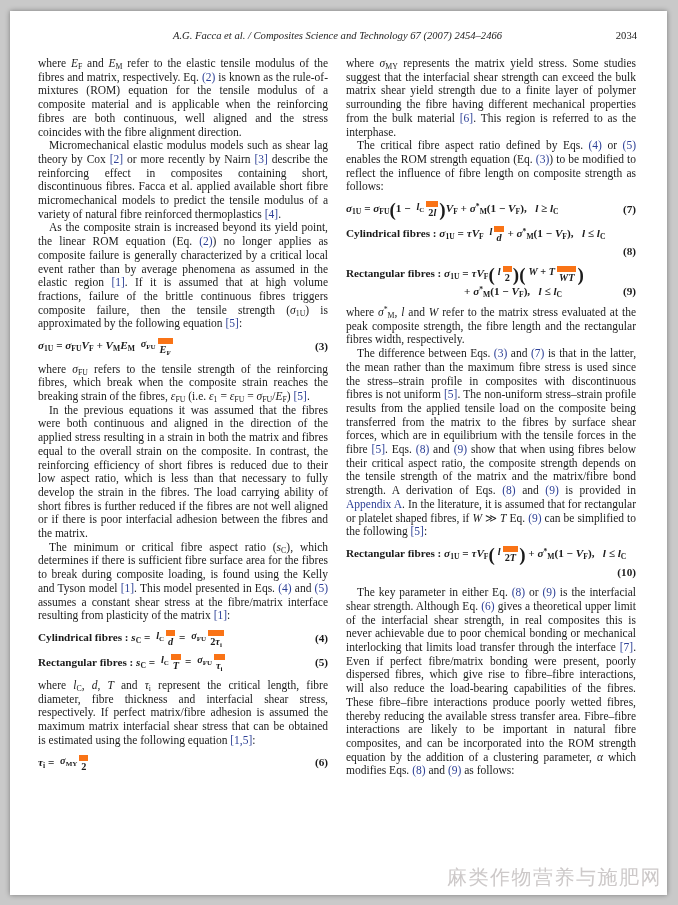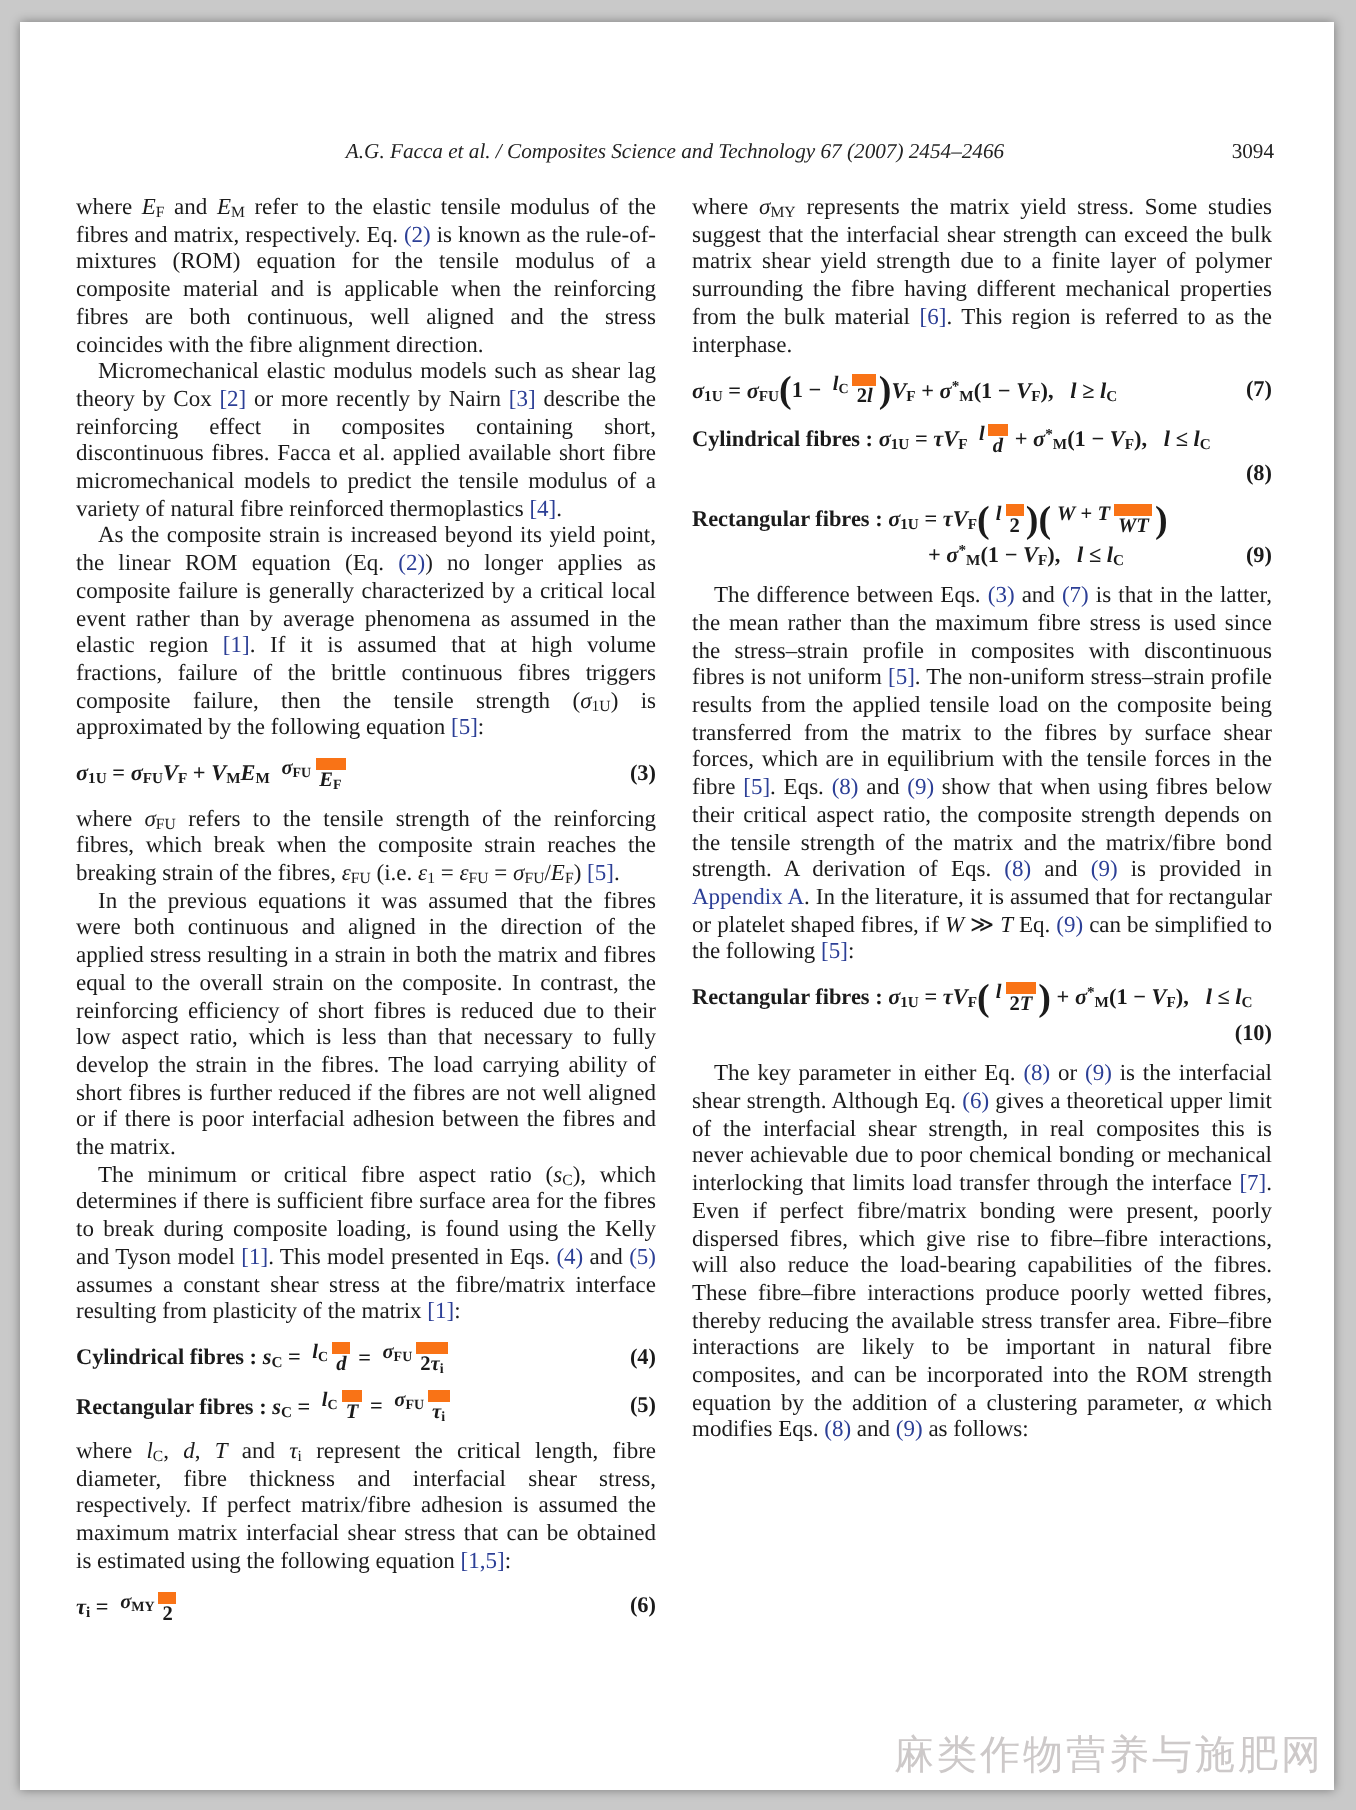--- a/index.html
+++ b/index.html
@@ -1,20 +1,20 @@
 <!DOCTYPE html>
 <html lang="en"><head>
 <meta charset="utf-8">
 <style>
   html,body{margin:0;padding:0;}
   body{background:#c2c2c2;font-family:"Liberation Serif","DejaVu Serif",serif;}
   .canvas{position:relative;width:678px;height:905px;background:#c9c9c9;overflow:hidden;}
   .page{position:absolute;left:10px;top:11px;width:657px;height:884px;background:#ffffff;
         box-shadow:0 0 5px rgba(0,0,0,0.4);}
-  .inner{padding:60px 30px 0 28px;}
+  .inner{padding:19px 30px 0 28px;}
   .running-header{position:relative;text-align:center;font-style:italic;font-size:10.6px;
         color:#222;margin-bottom:14px;height:13px;}
   .running-header .pageno{position:absolute;right:0;top:0;font-style:normal;}
   .cols{display:flex;gap:18px;}
   .col{width:290px;font-size:11.5px;line-height:13.7px;text-align:justify;color:#1b1b1b;}
   p.para{margin:0;}
   p.ind{text-indent:11px;}
   sub,sup{font-style:normal;line-height:0;}
   sub{font-size:0.68em;vertical-align:-0.22em;}
   sup{font-size:0.68em;vertical-align:0.45em;}
@@ -33,21 +33,21 @@
   .wm2{font-size:14.5px;font-family:"Liberation Sans","DejaVu Sans",sans-serif;letter-spacing:0.5px;}
 </style>
 </head>
 <body>
 
 <div class="canvas">
   <div class="page">
     <div class="inner">
       <div class="running-header">
         <span>A.G. Facca et al. / Composites Science and Technology 67 (2007) 2454–2466</span>
-        <span class="pageno">3094</span>
+        <span class="pageno">2034</span>
       </div>
       <div class="cols">
         <div class="col">
             <p class="para">where <em>E</em><sub>F</sub> and <em>E</em><sub>M</sub> refer to the elastic tensile modulus of the fibres and matrix, respectively. Eq. <span class="xref">(2)</span> is known as the rule-of-mixtures (ROM) equation for the tensile modulus of a composite material and is applicable when the reinforcing fibres are both continuous, well aligned and the stress coincides with the fibre alignment direction.</p>
             <p class="para ind">Micromechanical elastic modulus models such as shear lag theory by Cox <span class="xref">[2]</span> or more recently by Nairn <span class="xref">[3]</span> describe the reinforcing effect in composites containing short, discontinuous fibres. Facca et al. applied available short fibre micromechanical models to predict the tensile modulus of a variety of natural fibre reinforced thermoplastics <span class="xref">[4]</span>.</p>
             <p class="para ind">As the composite strain is increased beyond its yield point, the linear ROM equation (Eq. <span class="xref">(2)</span>) no longer applies as composite failure is generally characterized by a critical local event rather than by average phenomena as assumed in the elastic region <span class="xref">[1]</span>. If it is assumed that at high volume fractions, failure of the brittle continuous fibres triggers composite failure, then the tensile strength (<em>σ</em><sub>1U</sub>) is approximated by the following equation <span class="xref">[5]</span>:</p>
             <div class="eq">
               <div class="eq-line">
                 <span class="eq-body"><span><em>σ</em><sub>1U</sub> = <em>σ</em><sub>FU</sub><em>V</em><sub>F</sub> + <em>V</em><sub>M</sub><em>E</em><sub>M</sub> </span><span class="frac">
                     <span class="fn"><em>σ</em><sub>FU</sub></span>
@@ -89,20 +89,21 @@
                 <span class="eq-body"><span><em>τ</em><sub>i</sub> = </span><span class="frac">
                     <span class="fn"><em>σ</em><sub>MY</sub></span>
                     <span class="fd">2</span>
                   </span></span>
                 <span class="eq-num">(6)</span>
               </div>
             </div>
           </div>
         <div class="col">
             <p class="para">where <em>σ</em><sub>MY</sub> represents the matrix yield stress. Some studies suggest that the interfacial shear strength can exceed the bulk matrix shear yield strength due to a finite layer of polymer surrounding the fibre having different mechanical properties from the bulk material <span class="xref">[6]</span>. This region is referred to as the interphase.</p>
+            <p class="para ind">The critical fibre aspect ratio defined by Eqs. <span class="xref">(4)</span> or <span class="xref">(5)</span> enables the ROM strength equation (Eq. <span class="xref">(3)</span>) to be modified to reflect the influence of fibre length on composite strength as follows:</p>
             <div class="eq">
               <div class="eq-line">
                 <span class="eq-body"><span><em>σ</em><sub>1U</sub> = <em>σ</em><sub>FU</sub></span><span class="big">(</span><span>1 − </span><span class="frac">
                     <span class="fn"><em>l</em><sub>C</sub></span>
                     <span class="fd">2<em>l</em></span>
                   </span><span class="big">)</span><span><em>V</em><sub>F</sub> + <em>σ</em><sup>*</sup><sub>M</sub>(1 − <em>V</em><sub>F</sub>),&nbsp;&nbsp;&nbsp;<em>l</em> ≥ <em>l</em><sub>C</sub></span></span>
                 <span class="eq-num">(7)</span>
               </div>
             </div>
             <div class="eq">
@@ -125,20 +126,21 @@
                   </span><span class="big">)</span><span class="big">(</span><span class="frac">
                     <span class="fn"><em>W</em> + <em>T</em></span>
                     <span class="fd"><em>WT</em></span>
                   </span><span class="big">)</span></span>
               </div>
               <div class="eq-line">
                 <span class="eq-body" style="margin-left: 118px;"><span>+ <em>σ</em><sup>*</sup><sub>M</sub>(1 − <em>V</em><sub>F</sub>),&nbsp;&nbsp;&nbsp;<em>l</em> ≤ <em>l</em><sub>C</sub></span></span>
                 <span class="eq-num">(9)</span>
               </div>
             </div>
+            <p class="para">where <em>σ</em><sup>*</sup><sub>M</sub>, <em>l</em> and <em>W</em> refer to the matrix stress evaluated at the peak composite strength, the fibre length and the rectangular fibres width, respectively.</p>
             <p class="para ind">The difference between Eqs. <span class="xref">(3)</span> and <span class="xref">(7)</span> is that in the latter, the mean rather than the maximum fibre stress is used since the stress–strain profile in composites with discontinuous fibres is not uniform <span class="xref">[5]</span>. The non-uniform stress–strain profile results from the applied tensile load on the composite being transferred from the matrix to the fibres by surface shear forces, which are in equilibrium with the tensile forces in the fibre <span class="xref">[5]</span>. Eqs. <span class="xref">(8)</span> and <span class="xref">(9)</span> show that when using fibres below their critical aspect ratio, the composite strength depends on the tensile strength of the matrix and the matrix/fibre bond strength. A derivation of Eqs. <span class="xref">(8)</span> and <span class="xref">(9)</span> is provided in <span class="xref">Appendix A</span>. In the literature, it is assumed that for rectangular or platelet shaped fibres, if <em>W</em> ≫ <em>T</em> Eq. <span class="xref">(9)</span> can be simplified to the following <span class="xref">[5]</span>:</p>
             <div class="eq">
               <div class="eq-line">
                 <span class="eq-body"><span>Rectangular fibres : <em>σ</em><sub>1U</sub> = <em>τ</em><em>V</em><sub>F</sub></span><span class="big">(</span><span class="frac">
                     <span class="fn"><em>l</em></span>
                     <span class="fd">2<em>T</em></span>
                   </span><span class="big">)</span><span> + <em>σ</em><sup>*</sup><sub>M</sub>(1 − <em>V</em><sub>F</sub>),&nbsp;&nbsp;&nbsp;<em>l</em> ≤ <em>l</em><sub>C</sub></span></span>
               </div>
               <div class="eq-line">
                 <span class="eq-body"></span>

